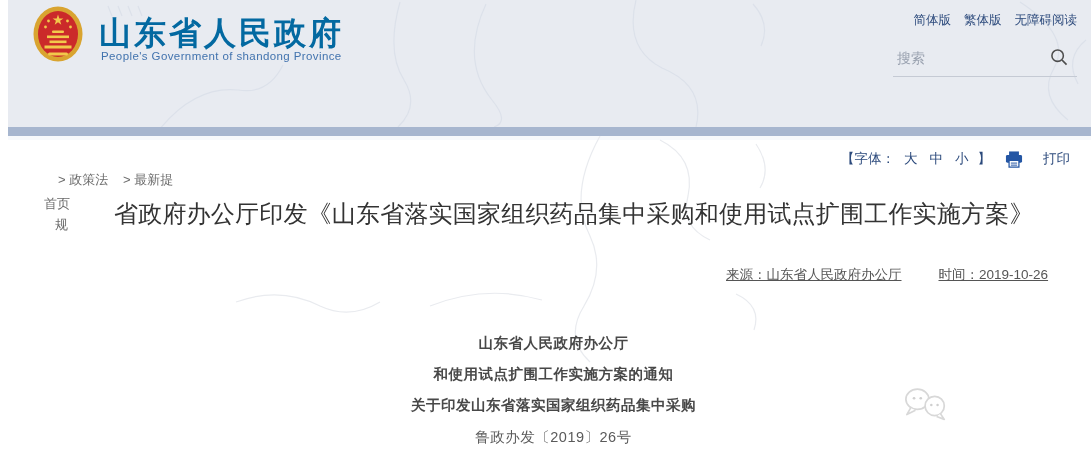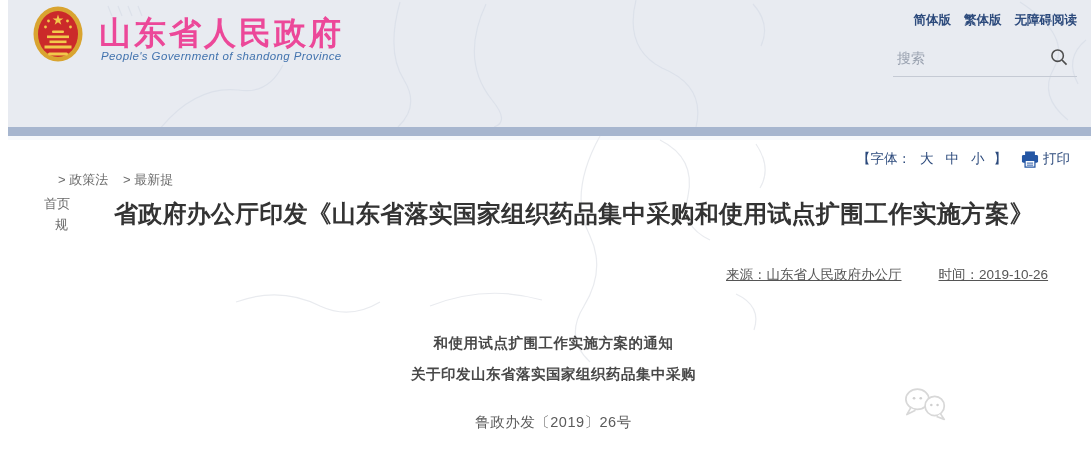--- a/index.html
+++ b/index.html
@@ -21,31 +21,31 @@
     left:8px; top:127px; width:1083px; height:9px;
     background:#a7b6cf;
   }
   .divider-glow {
     left:8px; top:136px; width:1083px; height:4px;
     background:#f7f9fc;
   }
   .emblem { left:33px; top:6px; width:50px; height:58px; }
   .site-name {
     left:99px; top:12px;
-    font-size:32px; font-weight:bold; color:#ec4899;
+    font-size:32px; font-weight:bold; color:#0369a1;
     letter-spacing:3px; white-space:nowrap; cursor:pointer;
   }
   .site-subtitle {
     left:101px; top:50px;
-    font-size:11.5px; color:#4273ae; letter-spacing:0.4px; white-space:nowrap;font-style:italic;
+    font-size:11.5px; color:#4273ae; letter-spacing:0.4px; white-space:nowrap;
   }
   .top-links {
     top:12px; right:14px;
     display:flex; gap:13px;
-    font-size:12.5px; font-weight:700; color:#2c4a7c;
+    font-size:12.5px; font-weight:400; color:#2c4a7c;
   }
   .top-links span { cursor:pointer; white-space:nowrap; }
 
   .search-input {
     left:897px; top:45px; width:148px; height:26px;
     border:none; background:transparent; outline:none;
     font-size:14px; color:#333;
     font-family:"Liberation Sans","DejaVu Sans",sans-serif;
   }
   .search-input::placeholder { color:#9aa2b0; opacity:1; }
@@ -57,49 +57,49 @@
   
   .map-svg { pointer-events:none; }
 
   
   .toolbar {
     top:150px; right:21px;
     display:flex; align-items:flex-end; gap:6px;
     font-size:13.5px; color:#2c4a7c; white-space:nowrap;
   }
   .toolbar .size-btn { cursor:pointer; margin:0 3px; }
-  .toolbar .print-wrap { display:flex; align-items:center; gap:4px; margin-left:8px; cursor:pointer; }
+  .toolbar .print-wrap { display:flex; align-items:center; gap:20px; margin-left:8px; cursor:pointer; }
   .toolbar .print-label { color:#2c4a7c; }
 
   
   .crumb { font-size:13px; color:#6b6b6b; white-space:nowrap; cursor:pointer; }
   .crumb-home   { left:44px;  top:195px; }
   .crumb-policy { left:58px;  top:171px; }
   .crumb-wrap   { left:55px;  top:216px; }
   .crumb-latest { left:123px; top:171px; }
 
   
   .article-title {
     left:114px; top:198px;
-    font-size:24px; font-weight:bold; color:#333333;
+    font-size:24px; font-weight:normal; color:#333333;
     white-space:nowrap; letter-spacing:0.2px;text-align:right;
   }
   .meta-row { top:266px; left:726px; font-size:13.5px; color:#555555; white-space:nowrap;text-decoration:underline; }
   .meta-row .meta-time { margin-left:37px; }
 
   .doc-block {
     left:16px; top:328px; width:1075px;
     text-align:center;
   }
   .doc-line {
     font-size:14.5px; font-weight:bold; color:#484848;
     line-height:31px; letter-spacing:0.5px;
   }
   .doc-number {
-    margin-top:23px;
+    margin-top:7px;
     font-size:14.5px; font-weight:normal; color:#5a5a5a;
     line-height:18px; letter-spacing:0.5px;
   }
 
   
   .watermark {
     left:903px; top:386px;
     display:flex; align-items:center; gap:5px;
   }
   .watermark-label {
@@ -194,20 +194,21 @@
 <span class="abs crumb crumb-wrap">规</span>
 <span class="abs crumb crumb-latest">&gt; 最新提</span>
 
 <h1 class="abs article-title">省政府办公厅印发《山东省落实国家组织药品集中采购和使用试点扩围工作实施方案》</h1>
 
 <div class="abs meta-row">
   <span>来源：山东省人民政府办公厅</span><span class="meta-time">时间：2019-10-26</span>
 </div>
 
 <div class="abs doc-block">
+  <div class="doc-line">山东省人民政府办公厅</div>
   <div class="doc-line">和使用试点扩围工作实施方案的通知</div>
   <div class="doc-line">关于印发山东省落实国家组织药品集中采购</div>
   <div class="doc-number">鲁政办发〔2019〕26号</div>
 </div>
 
 <div class="abs watermark">
   <svg width="48" height="38" viewBox="0 0 50 38">
     <g fill="#ffffff" stroke="#d8d8d8" stroke-width="1.8">
       <ellipse cx="15" cy="13" rx="12" ry="10.5"></ellipse>
       <path d="M8 22 l-4 7 l9 -4.5" stroke-linejoin="round"></path>

